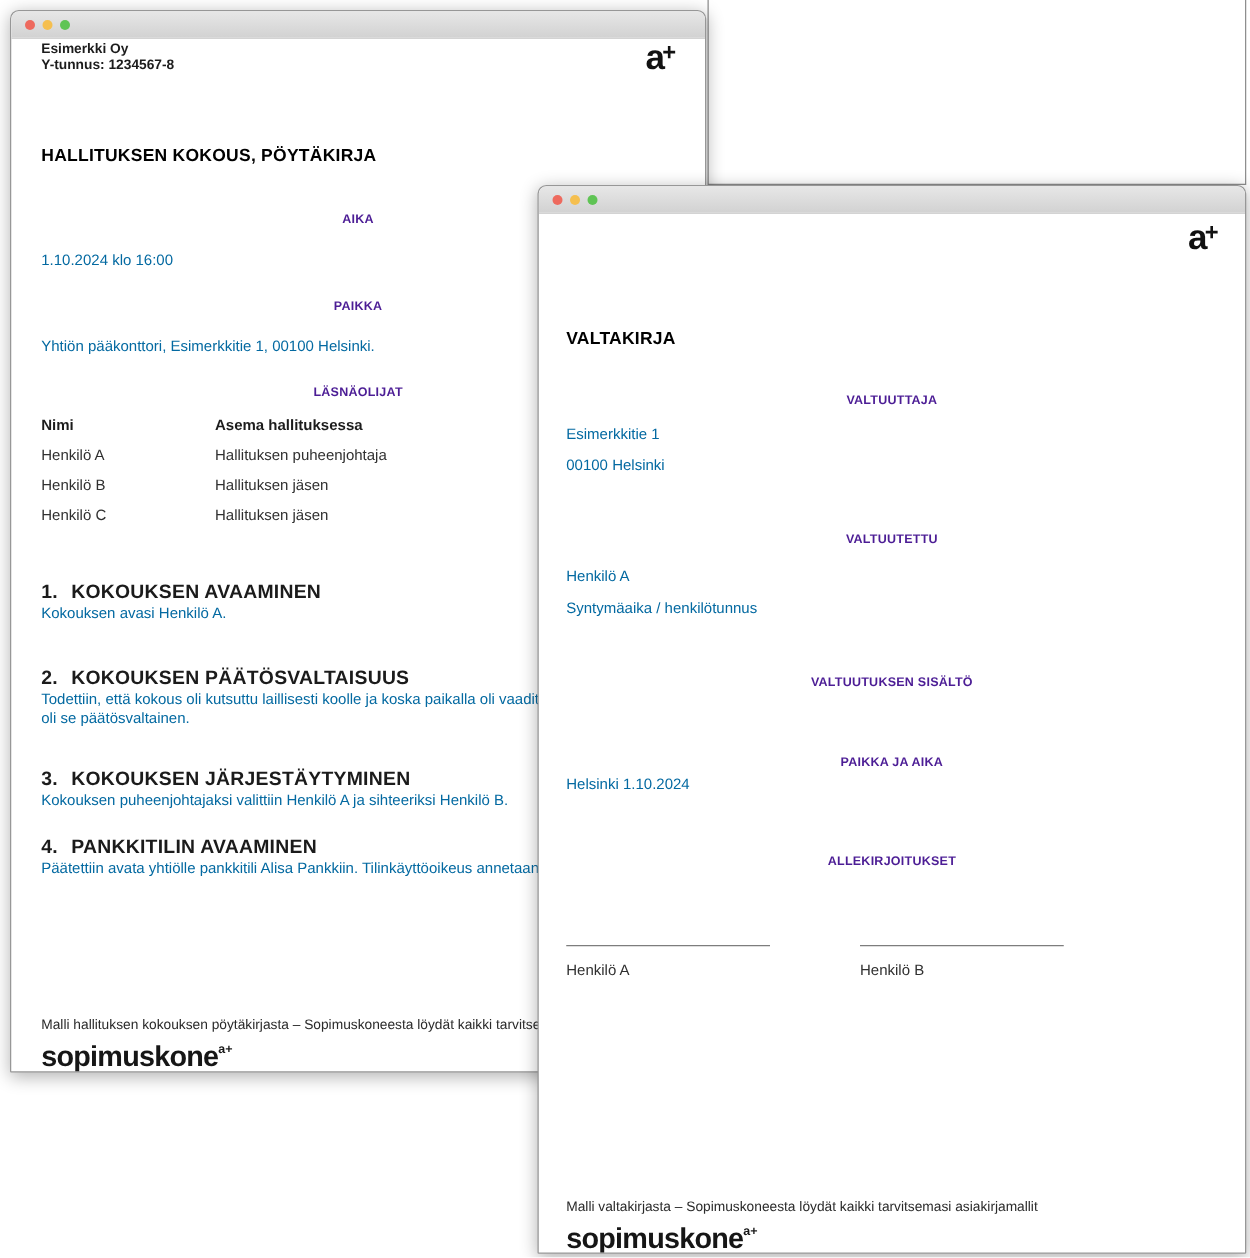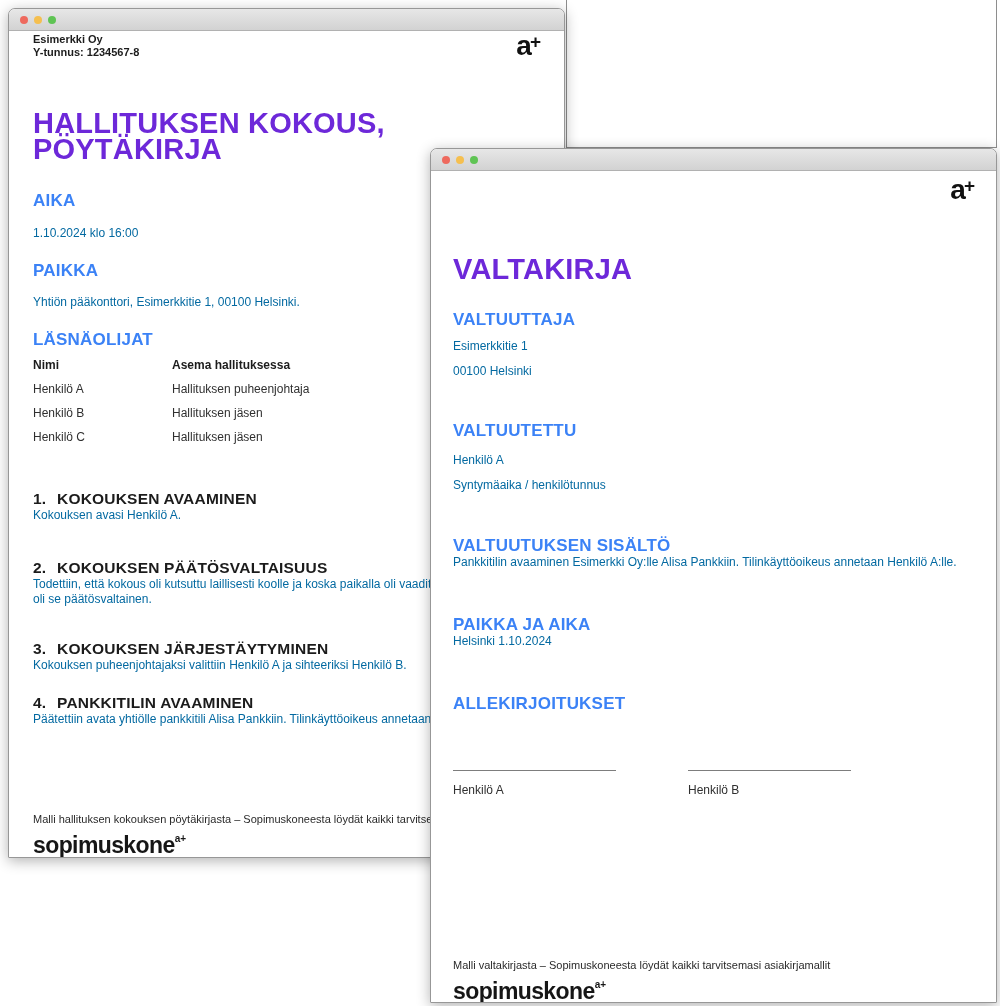--- a/index.html
+++ b/index.html
@@ -28,22 +28,22 @@
 
   
   .ghost{position:absolute;left:566px;top:-2px;width:431px;height:150px;background:#fff;border:1px solid #8e8e8e;box-sizing:border-box;}
 
   
   .header-row{display:flex;justify-content:space-between;align-items:flex-start;}
   .company-block{font-size:11px;font-weight:bold;line-height:13px;color:#1c1c1c;}
   .aplus-logo{font-weight:bold;font-size:28px;line-height:26px;color:#111;letter-spacing:-1px;white-space:nowrap;}
   .aplus-logo .plus{font-size:19px;position:relative;top:-7px;margin-left:-1px;}
 
-  .doc-title{font-size:29px;font-weight:bold;line-height:26px;letter-spacing:.2px;color:#6d28d9;margin:0;}
-  .h2{font-size:17px;font-weight:bold;line-height:18px;letter-spacing:.2px;color:#3b82f6;margin:0;}
+  .doc-title{font-size:14px;font-weight:bold;line-height:26px;letter-spacing:.2px;color:#000000;margin:0;}
+  .h2{font-size:10px;font-weight:bold;line-height:18px;letter-spacing:.2px;color:#4c1d95;margin:0;text-align:center;}
   .h3{font-size:15.5px;font-weight:bold;line-height:19px;letter-spacing:.2px;color:#1b1b1b;margin:0;display:flex;}
   .h3 .num{flex:none;width:24px;}
   .p{font-size:12px;line-height:15px;color:#0369a1;margin:0;}
   .nowrap{white-space:nowrap;}
 
   .att-table{font-size:12px;line-height:15px;color:#303030;}
   .trow{display:grid;grid-template-columns:139px 1fr;}
   .thead{font-weight:bold;color:#1c1c1c;}
 
   .sig-row{display:flex;}
@@ -169,21 +169,20 @@
 
       <h2 class="h2 mt29">VALTUUTTAJA</h2>
       <p class="p nowrap mt10">Esimerkkitie 1</p>
       <p class="p nowrap mt10">00100 Helsinki</p>
 
       <h2 class="h2 mt43">VALTUUTETTU</h2>
       <p class="p nowrap mt13">Henkilö A</p>
       <p class="p nowrap mt10">Syntymäaika / henkilötunnus</p>
 
       <h2 class="h2 mt44">VALTUUTUKSEN SISÄLTÖ</h2>
-      <p class="p nowrap mt11">Pankkitilin avaaminen Esimerkki Oy:lle Alisa Pankkiin. Tilinkäyttöoikeus annetaan Henkilö A:lle.</p>
 
       <h2 class="h2 mt46">PAIKKA JA AIKA</h2>
       <p class="p nowrap mt11">Helsinki 1.10.2024</p>
 
       <h2 class="h2 mt46">ALLEKIRJOITUKSET</h2>
       <div class="sig-row mt57">
         <div class="sig sig-a">
           <span>Henkilö A</span>
         </div>
         <div class="sig">

